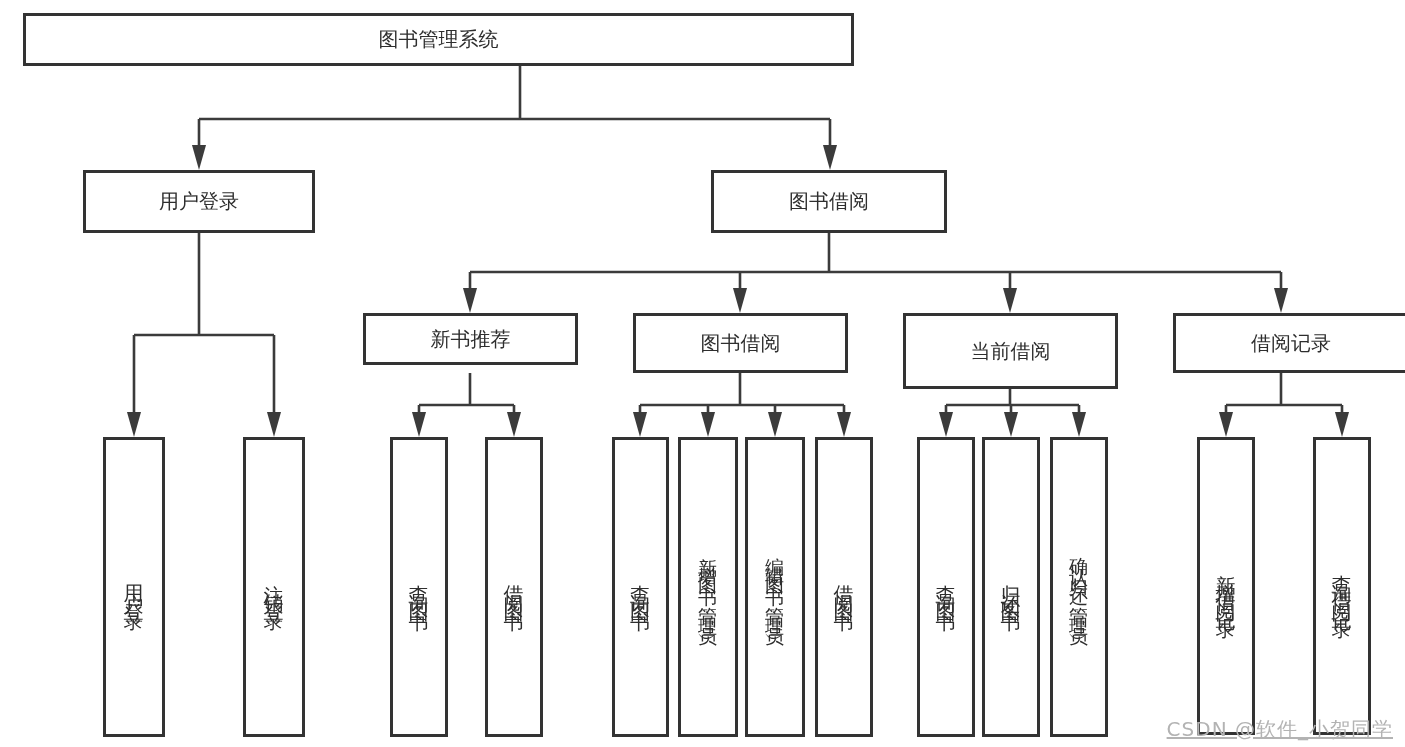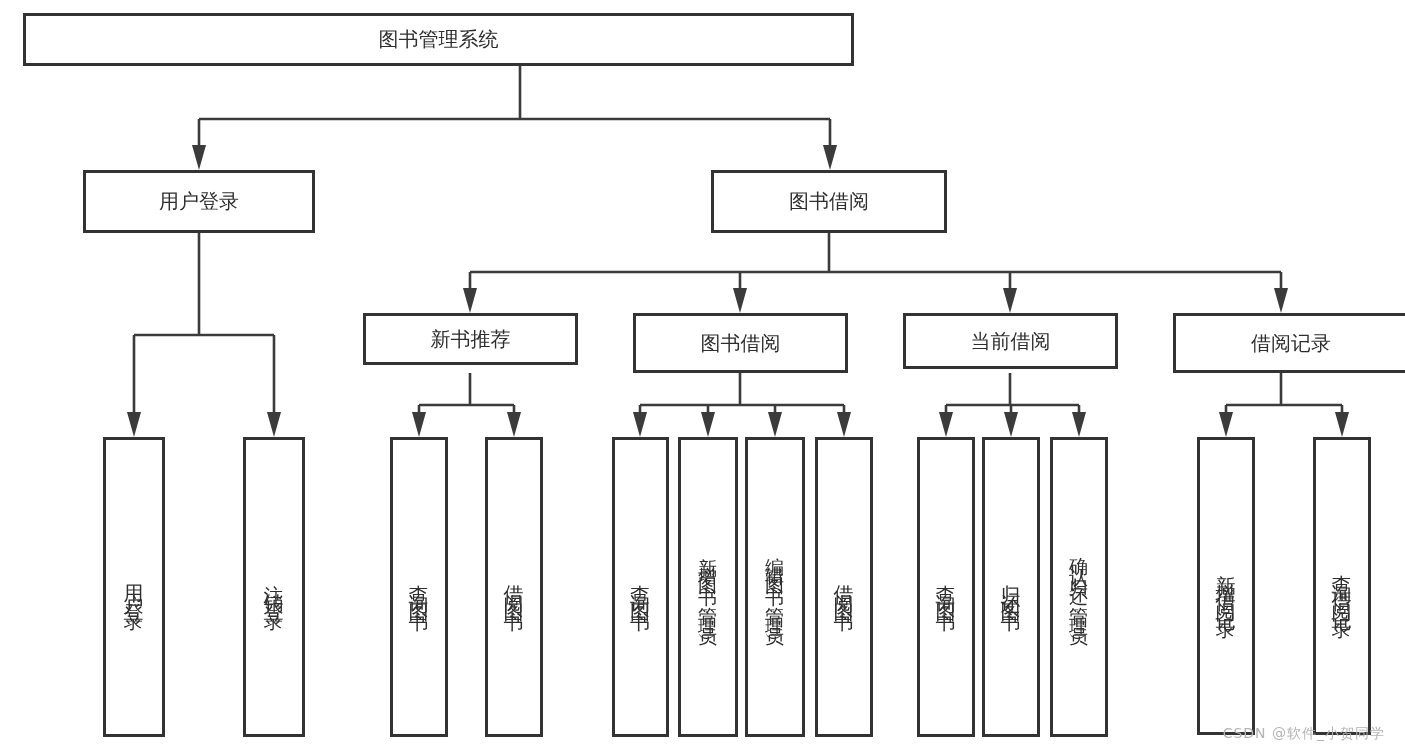--- a/index.html
+++ b/index.html
@@ -27,25 +27,26 @@
     writing-mode:vertical-rl;
     text-orientation:mixed;
     letter-spacing:9px;
     line-height:1;
     font-size:20px;
     color:var(--text,#2e2e2e);
   }
   .vt.long{letter-spacing:10px;font-size:19px;}
   .watermark{
     position:absolute;
-    right:20px;bottom:4px;
-    font-size:14px;
+    right:12px;bottom:4px;
+    font-size:20px;
     color:var(--watermark,#b3b3b3);
     letter-spacing:1px;
     z-index:5;
+    text-decoration:underline;
   }
 </style>
 </head>
 <body>
 
 <div class="canvas">
 
   <svg class="wires" viewBox="0 0 1405 747">
 
     <path d="M520 66 V119 M199 119 H830 M199 119 V150 M830 119 V150"></path>
@@ -82,21 +83,21 @@
     <polygon points="1335,412 1349,412 1342,437"></polygon>
   </svg>
 
   <div class="node" style="left:23px;top:13px;width:831px;height:53px">图书管理系统</div>
 
   <div class="node" style="left:83px;top:170px;width:232px;height:63px">用户登录</div>
   <div class="node" style="left:711px;top:170px;width:236px;height:63px">图书借阅</div>
 
   <div class="node" style="left:363px;top:313px;width:215px;height:52px">新书推荐</div>
   <div class="node" style="left:633px;top:313px;width:215px;height:60px">图书借阅</div>
-  <div class="node" style="left:903px;top:313px;width:215px;height:56px">当前借阅</div>
+  <div class="node" style="left:903px;top:313px;width:215px;height:76px">当前借阅</div>
   <div class="node" style="left:1173px;top:313px;width:236px;height:60px">借阅记录</div>
 
   <div class="node" style="left:103px;top:437px;width:62px;height:300px">
     <span class="vt">用户登录</span>
   </div>
   <div class="node" style="left:243px;top:437px;width:62px;height:300px">
     <span class="vt">注销登录</span>
   </div>
 
   <div class="node" style="left:390px;top:437px;width:58px;height:300px">

